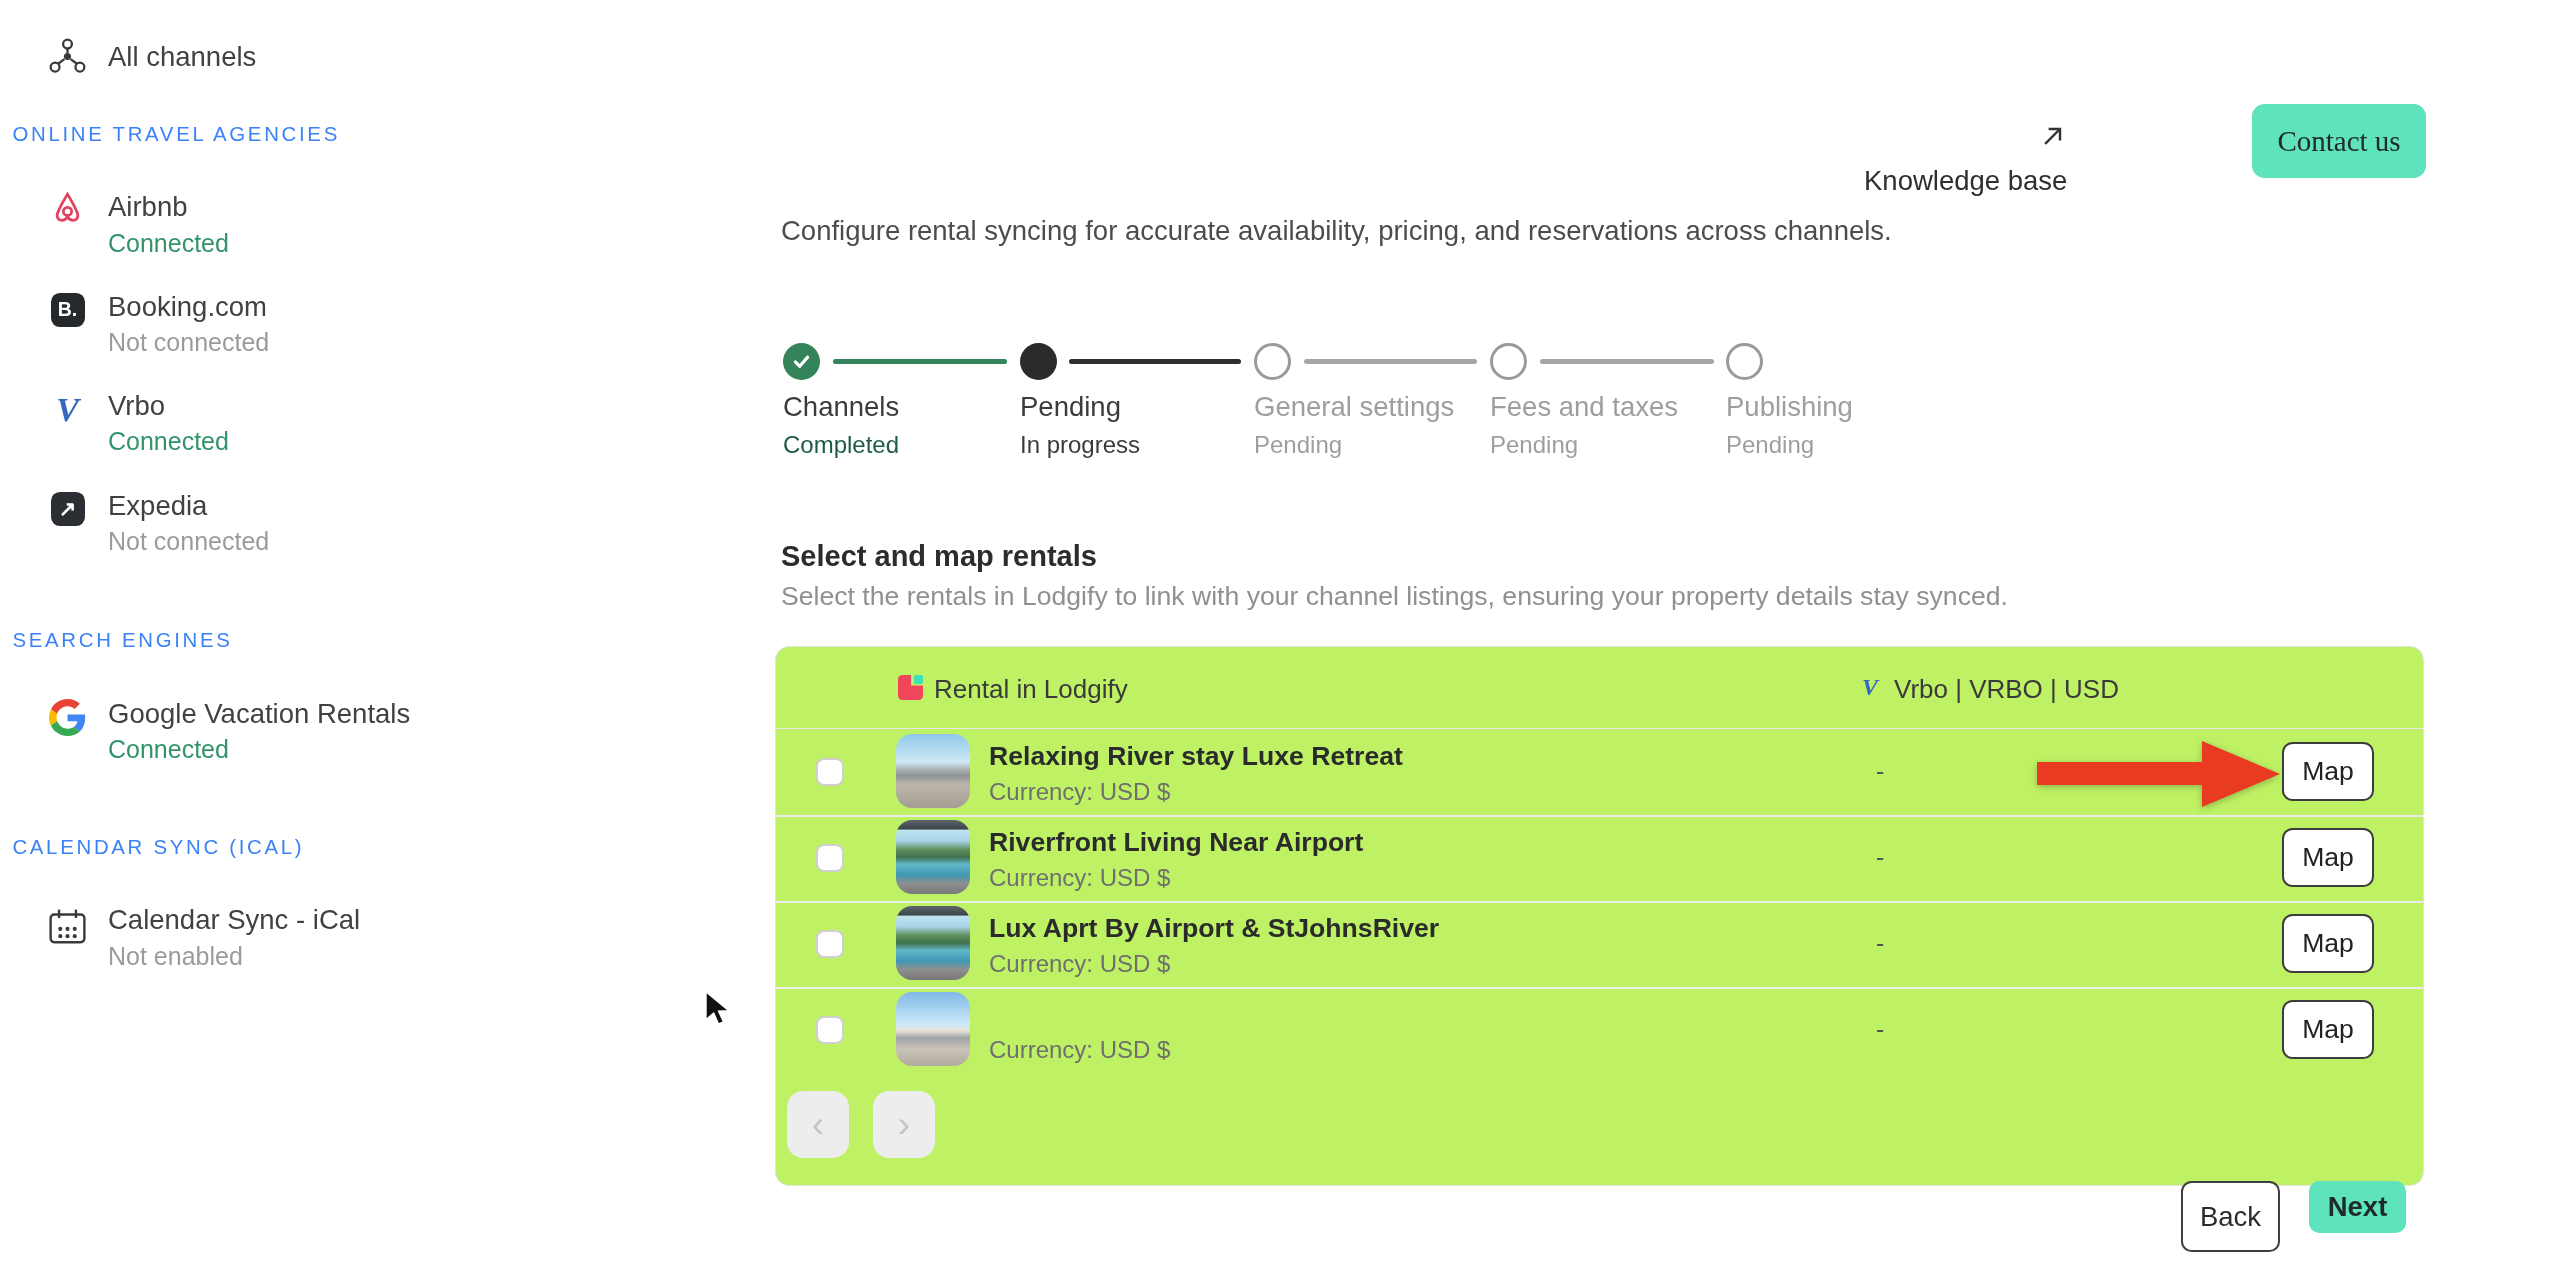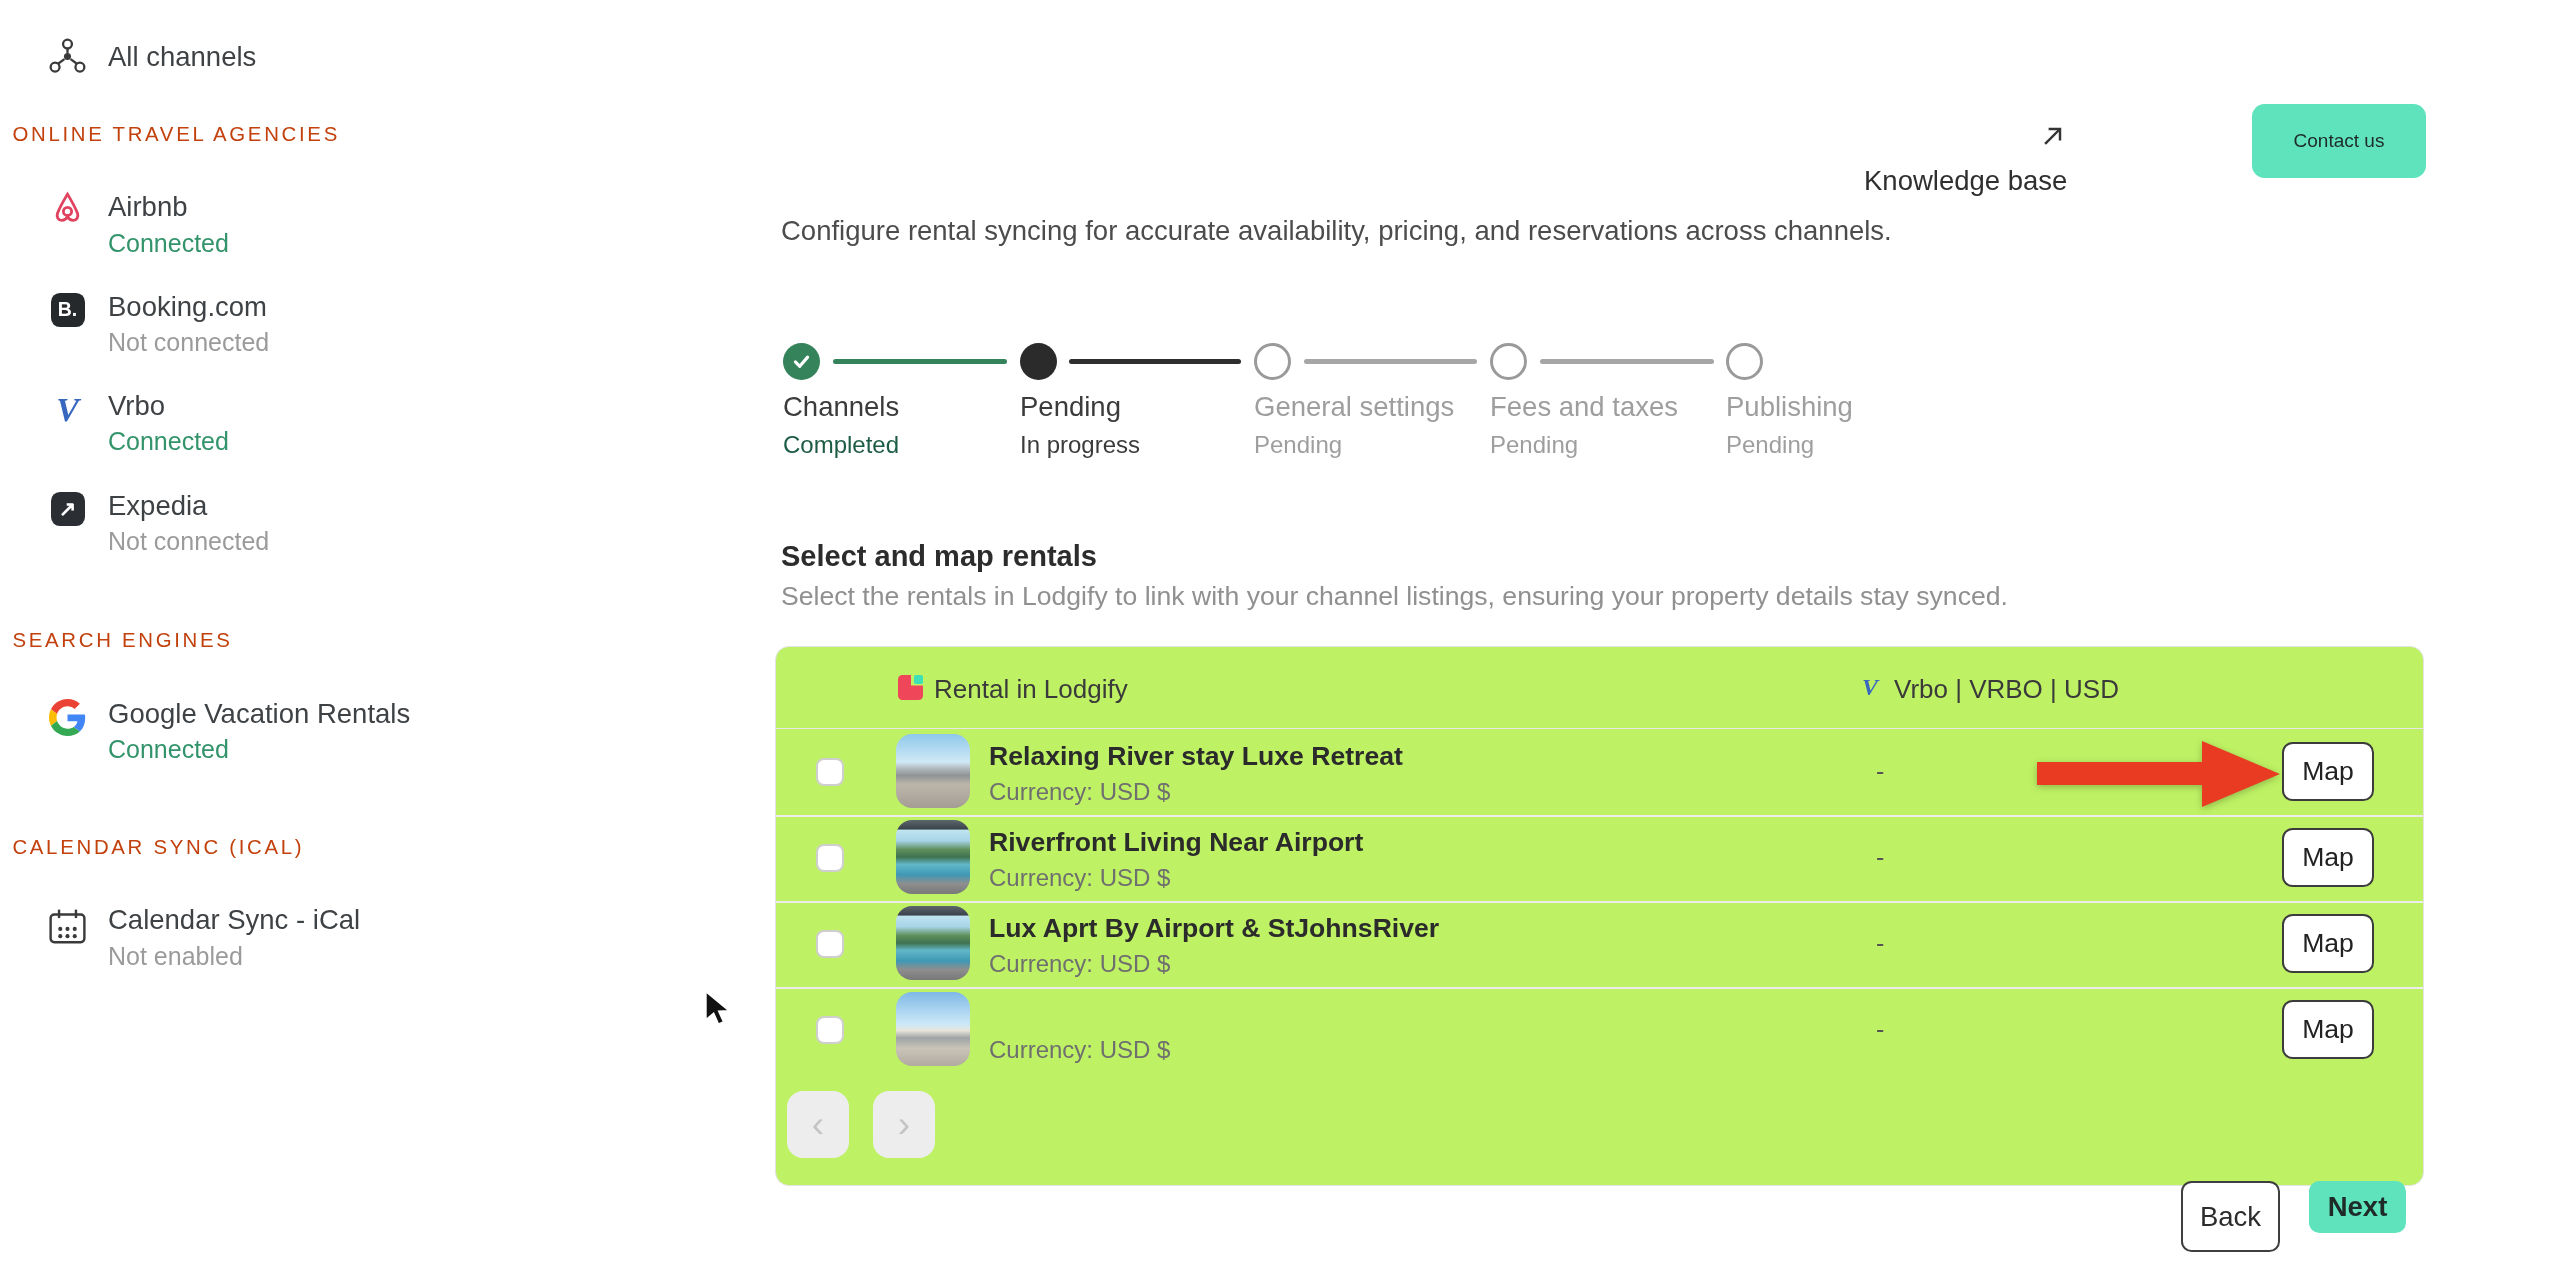--- a/index.html
+++ b/index.html
@@ -3,36 +3,36 @@
 <meta charset="utf-8">
 <style>
   * { margin:0; padding:0; box-sizing:border-box; }
   html,body { background:#fff; }
   .screen {
     position:relative; width:2576px; height:1277px; overflow:hidden;
     background:#ffffff; font-family:"Liberation Sans", sans-serif; color:#3b3b3b;
   }
 
   
-  .side-section-label { position:absolute; left:12.4px; font-size:20.4px; letter-spacing:2.7px; color:#c2410c; font-weight:400; }
+  .side-section-label { position:absolute; left:12.4px; font-size:20.4px; letter-spacing:2.7px; color:#3b82f6; font-weight:400; }
   .side-item-icon { position:absolute; left:46px; width:43px; height:43px; display:flex; align-items:center; justify-content:center; }
   .side-name { position:absolute; left:108px; font-size:27.5px; color:#3f4245; }
   .side-status { position:absolute; left:108px; font-size:25px; }
   .st-green { color:#33946B; }
   .st-muted { color:#9b9b9b; }
   .logo-box { width:34px; height:34px; border-radius:8.9px; background:#26292c; color:#fff; display:flex; align-items:center; justify-content:center; font-weight:700; }
   .vrbo-v { font-style:italic; font-weight:700; color:#3767bf; font-size:34px; line-height:1; font-family:"Liberation Serif", serif; }
 
   
   .page-title { position:absolute; left:781px; top:103px; font-size:51px; font-weight:700; color:#2a2a2a; }
   .page-subtitle { position:absolute; left:781px; top:215px; font-size:27.5px; color:#4c4c4c; }
   .kb-link { position:absolute; left:1864px; top:122px; display:flex; align-items:flex-end; gap:12.4px; cursor:pointer;flex-direction:column; }
   .kb-text { font-size:27.5px; color:#2f2f2f; }
   .btn-accent { background:#5FE3BD; border:none; border-radius:12.4px; color:#1e2b27; cursor:pointer; font-family:inherit; }
-  .contact-btn { position:absolute; left:2252px; top:104px; width:174px; height:74px; font-size:19px; display:flex; align-items:center; justify-content:center; }
+  .contact-btn { position:absolute; left:2252px; top:104px; width:174px; height:74px; font-size:29px; display:flex; align-items:center; justify-content:center;font-family:Liberation Serif, serif; }
 
   
   .step-circle { position:absolute; top:343px; width:37px; height:37px; border-radius:50%; }
   .sc-done { background:#35835B; display:flex; align-items:center; justify-content:center; }
   .sc-current { background:#2b2b2b; }
   .sc-pending { background:#fff; border:3.5px solid #9a9a9a; }
   .step-line { position:absolute; top:359px; height:5.3px; border-radius:2.7px; }
   .sl-green { background:#35835B; }
   .sl-dark { background:#2e2e2e; }
   .sl-gray { background:#a6a6a6; }

